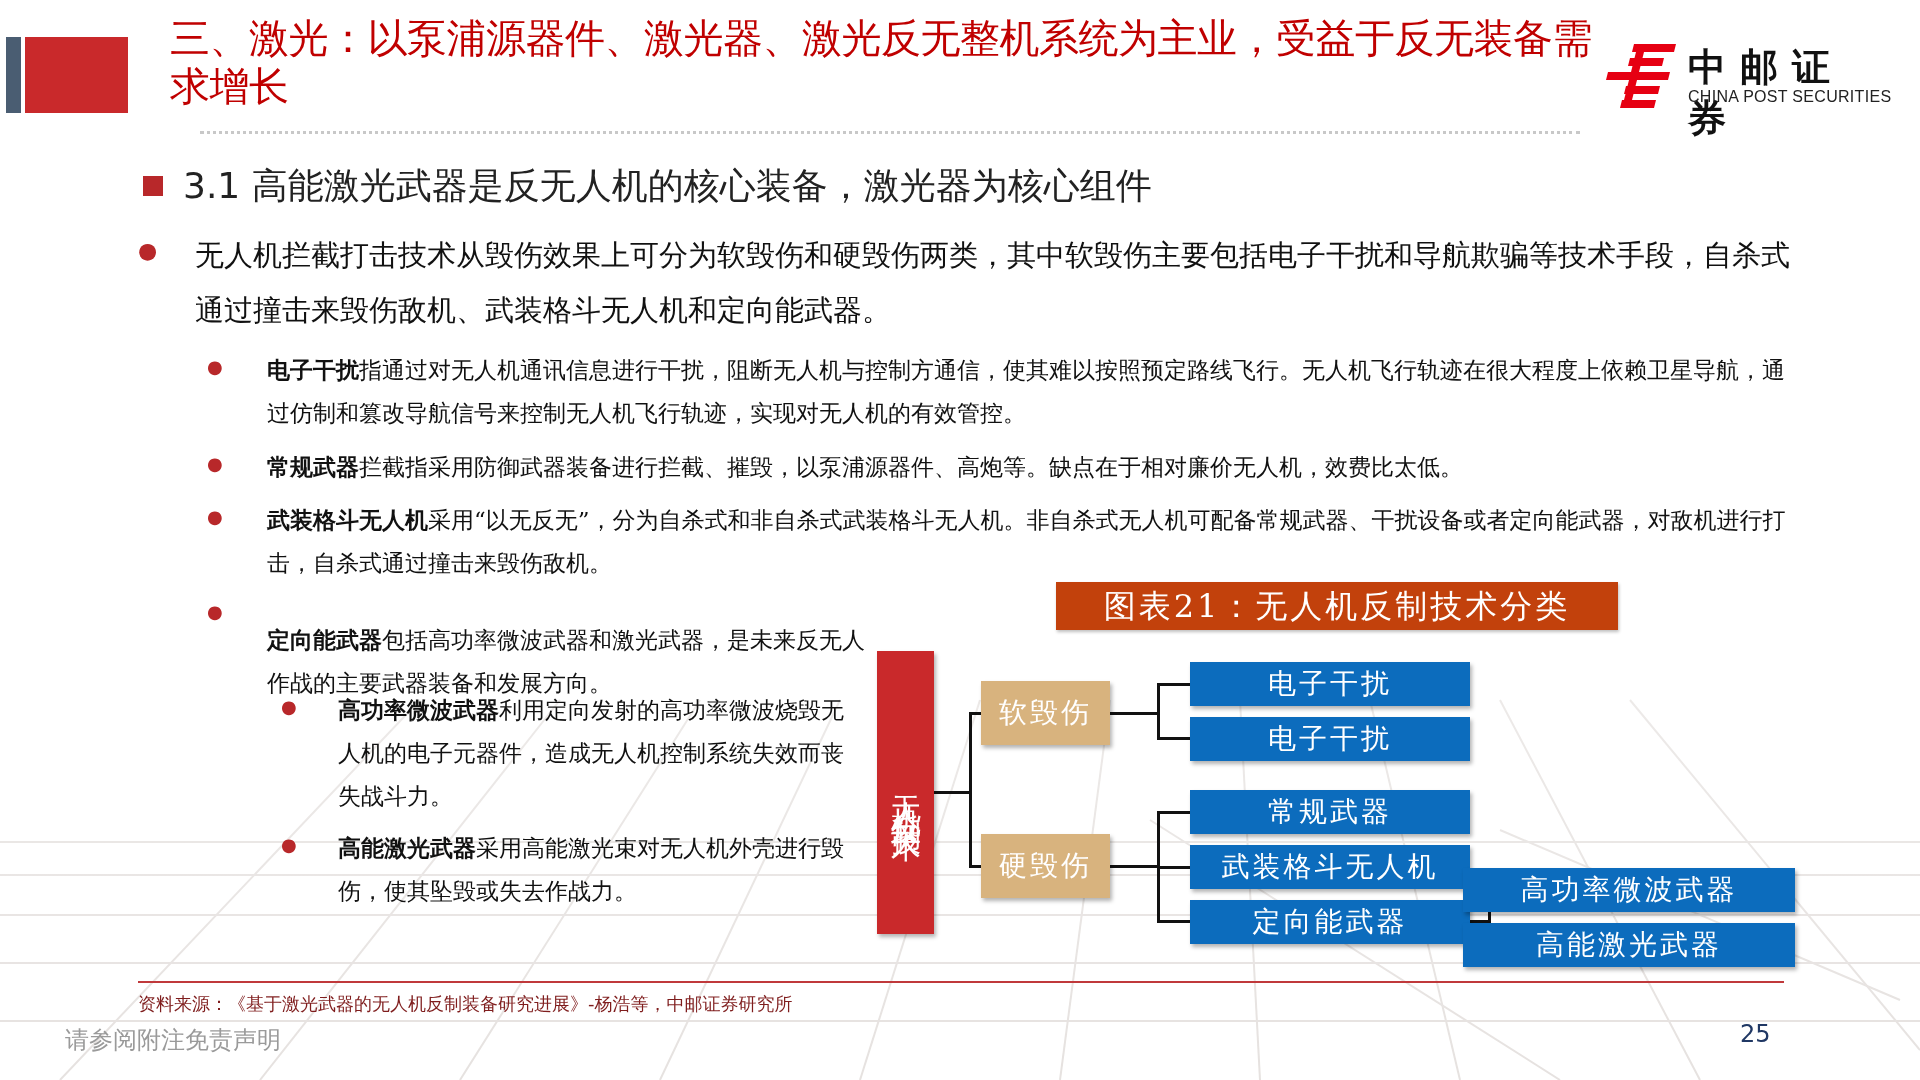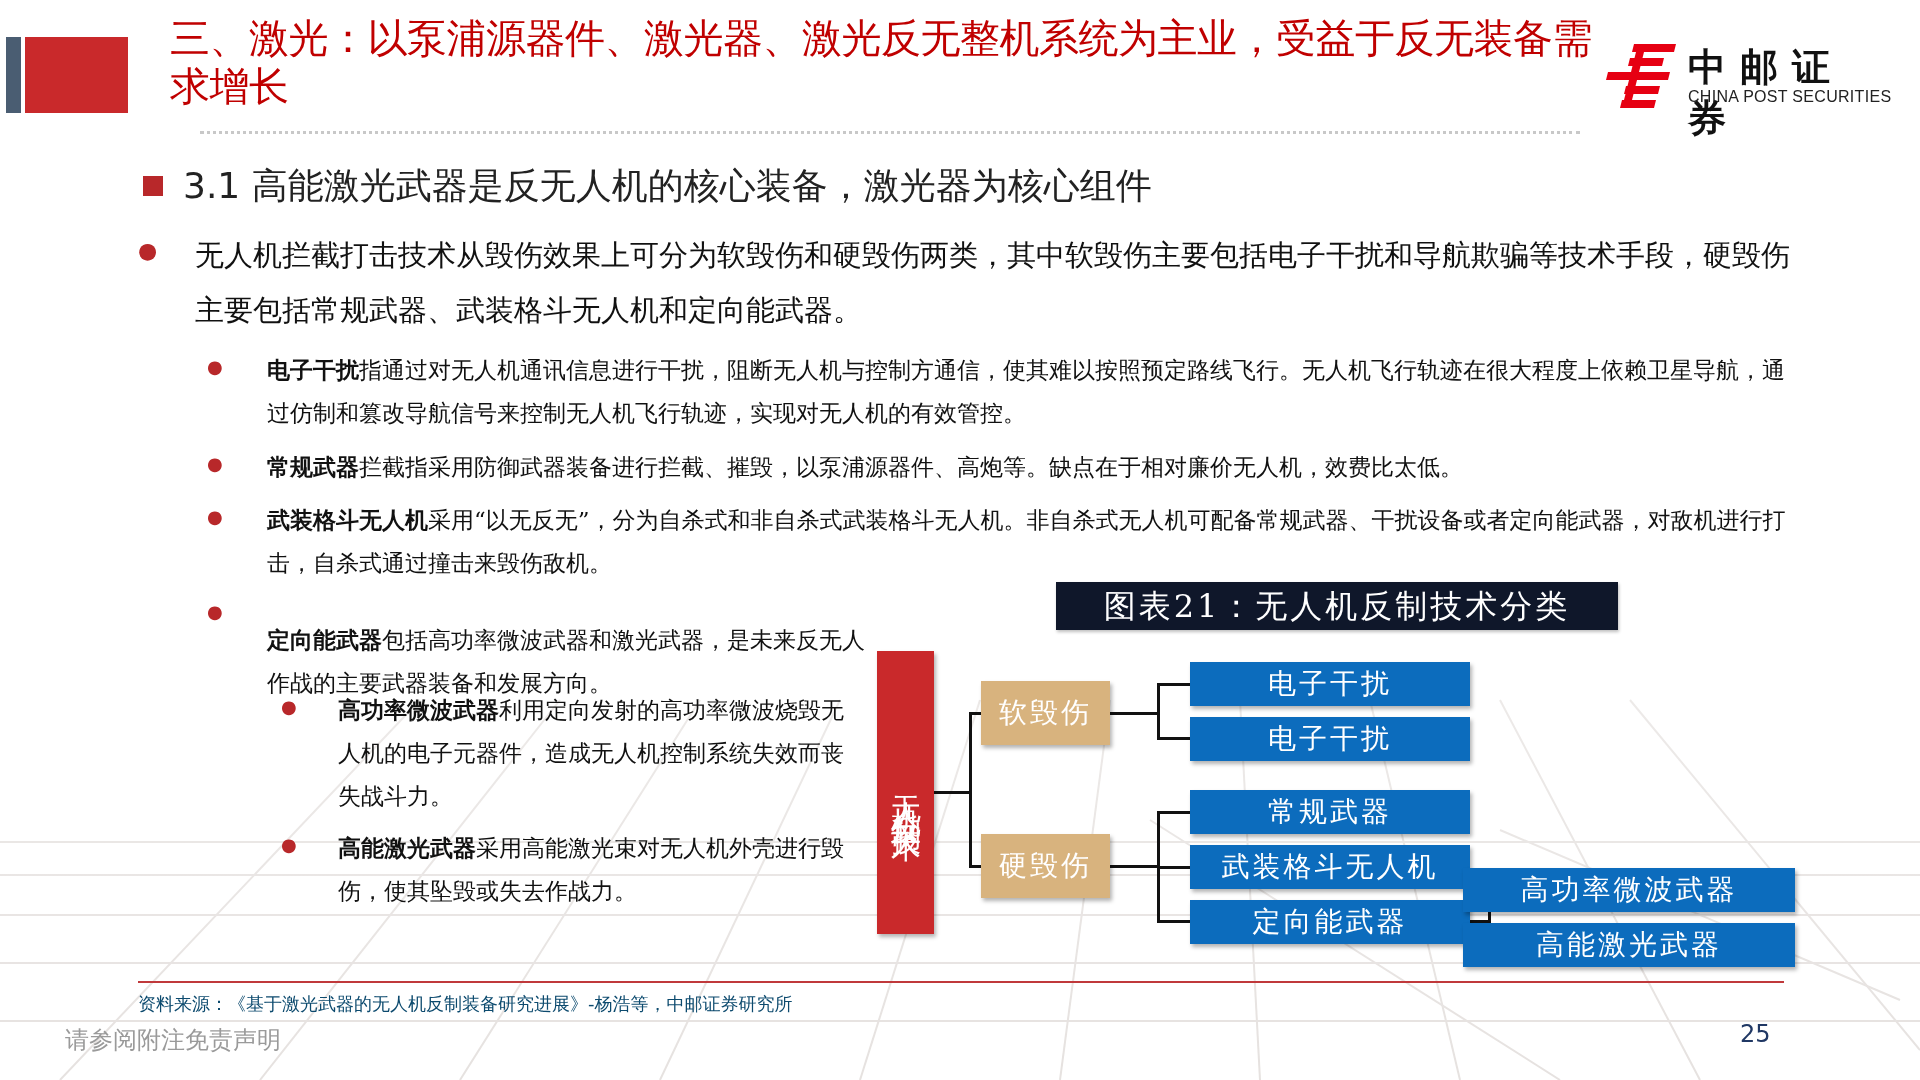--- a/index.html
+++ b/index.html
@@ -41,38 +41,38 @@
   .s1 { left:267px; top:348px; width:1520px; }
   .s2 { left:267px; top:445px; width:1520px; }
   .s3 { left:267px; top:498px; width:1520px; }
   .s4 { left:267px; top:618px; width:600px; }
   .s5 { left:338px; top:688px; width:520px; }
   .s6 { left:338px; top:826px; width:520px; }
   .sb2 { left:281px; font-size:18px; color:#b8282a; }
 
   
   .fig-title {
-    left:1056px; top:582px; width:562px; height:48px; background:#0f172a;
+    left:1056px; top:582px; width:562px; height:48px; background:#c2410c;
     color:#fff; font-size:32px; line-height:48px; text-align:center; letter-spacing:3px;
     box-shadow:1px 2px 3px rgba(0,0,0,0.25);
   }
   .box {
     position:absolute; display:flex; align-items:center; justify-content:center;
     color:#fff; box-shadow:2px 3px 4px rgba(0,0,0,0.3);
     font-size:28px; letter-spacing:3px;
   }
   .root { left:877px; top:651px; width:57px; height:283px; background:#c9292b; writing-mode:vertical-rl; text-orientation:upright; font-size:30px; letter-spacing:6px; }
   .tan { background:#d8b37e; width:129px; height:64px; left:981px; }
   .blue { background:#0c6cbd; width:280px; height:44px; left:1190px; }
   .blue3 { background:#0c6cbd; width:332px; height:44px; left:1463px; }
 
   .line { position:absolute; background:#111; z-index:1; }
 
   .rule { left:138px; top:981px; width:1646px; height:2px; background:#c0393b; }
-  .source { left:138px; top:992px; font-family:"DejaVu Sans", sans-serif; font-size:18px; color:#0c4a6e;text-align:right; }
+  .source { left:138px; top:992px; font-family:"DejaVu Sans", sans-serif; font-size:18px; color:#7f1d1d;text-align:right; }
   .disclaimer { left:65px; top:1024px; font-family:Liberation Mono, monospace; font-size:24px; color:#9a9a9a; }
   .pagenum { left:1740px; top:1020px; font-family:"DejaVu Sans", sans-serif; font-size:24px; color:#203864; }
 </style>
 </head>
 <body>
 
 <svg class="bg-grid" viewBox="0 0 1920 1080">
   <defs>
     <linearGradient id="fade" x1="0" y1="0" x2="0" y2="1">
       <stop offset="0" stop-color="#fff" stop-opacity="1"></stop>
@@ -119,21 +119,21 @@
     </g>
   </svg>
   <div class="logo-cn">中邮证券</div>
   <div class="logo-en">CHINA POST SECURITIES</div>
 </div>
 
 <div class="abs sec-square z"></div>
 <div class="abs sec-title z">3.1  高能激光武器是反无人机的核心装备，激光器为核心组件</div>
 
 <div class="abs b1 bullet-dot z">●</div>
-<div class="abs para p1 z">无人机拦截打击技术从毁伤效果上可分为软毁伤和硬毁伤两类，其中软毁伤主要包括电子干扰和导航欺骗等技术手段，硬毁伤主要包括常规武器、武装格斗无人机和定向能武器。</div>
+<div class="abs para p1 z">无人机拦截打击技术从毁伤效果上可分为软毁伤和硬毁伤两类，其中软毁伤主要包括电子干扰和导航欺骗等技术手段，自杀式通过撞击来毁伤敌机、武装格斗无人机和定向能武器。</div>
 
 <div class="abs sb z" style="top:356px">●</div>
 <div class="abs sub s1 z"><b>电子干扰</b><span>指通过对无人机通讯信息进行干扰，阻断无人机与控制方通信，使其难以按照预定路线飞行。无人机飞行轨迹在很大程度上依赖卫星导航，通过仿制和篡改导航信号来控制无人机飞行轨迹，实现对无人机的有效管控。</span></div>
 
 <div class="abs sb z" style="top:453px">●</div>
 <div class="abs sub s2 z"><b>常规武器</b><span>拦截指采用防御武器装备进行拦截、摧毁，以泵浦源器件、高炮等。缺点在于相对廉价无人机，效费比太低。</span></div>
 
 <div class="abs sb z" style="top:506px">●</div>
 <div class="abs sub s3 z"><b>武装格斗无人机</b><span>采用“以无反无”，分为自杀式和非自杀式武装格斗无人机。非自杀式无人机可配备常规武器、干扰设备或者定向能武器，对敌机进行打击，自杀式通过撞击来毁伤敌机。</span></div>
 

